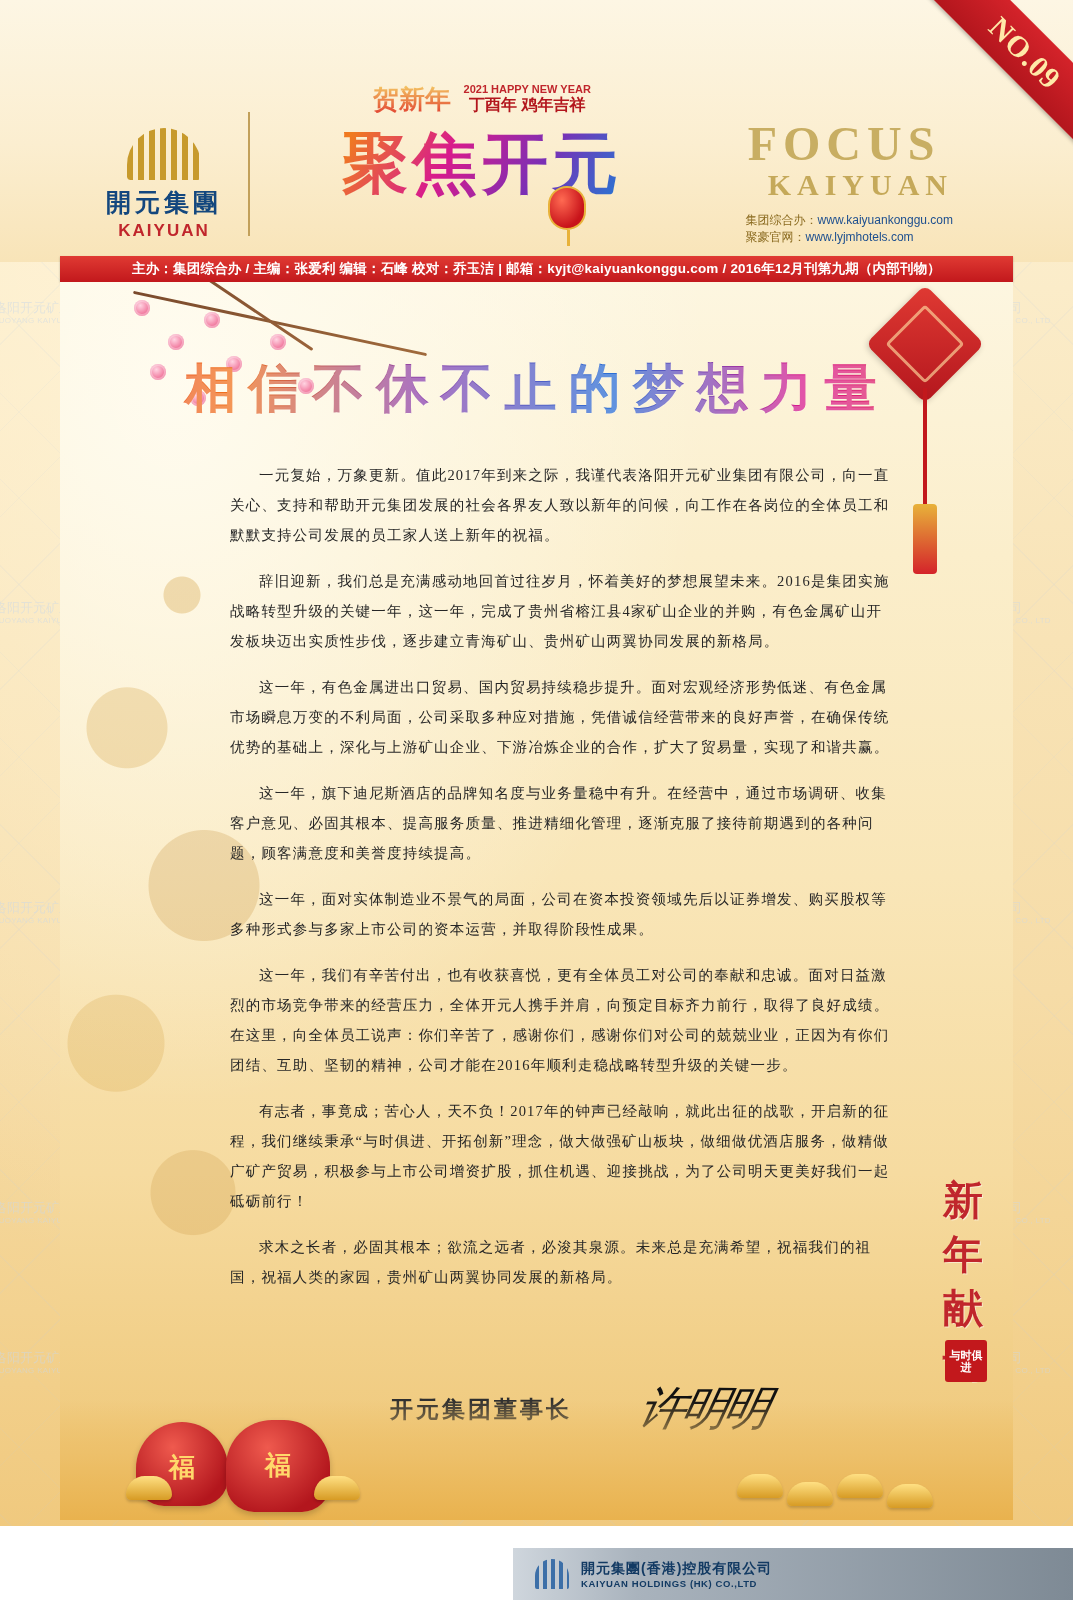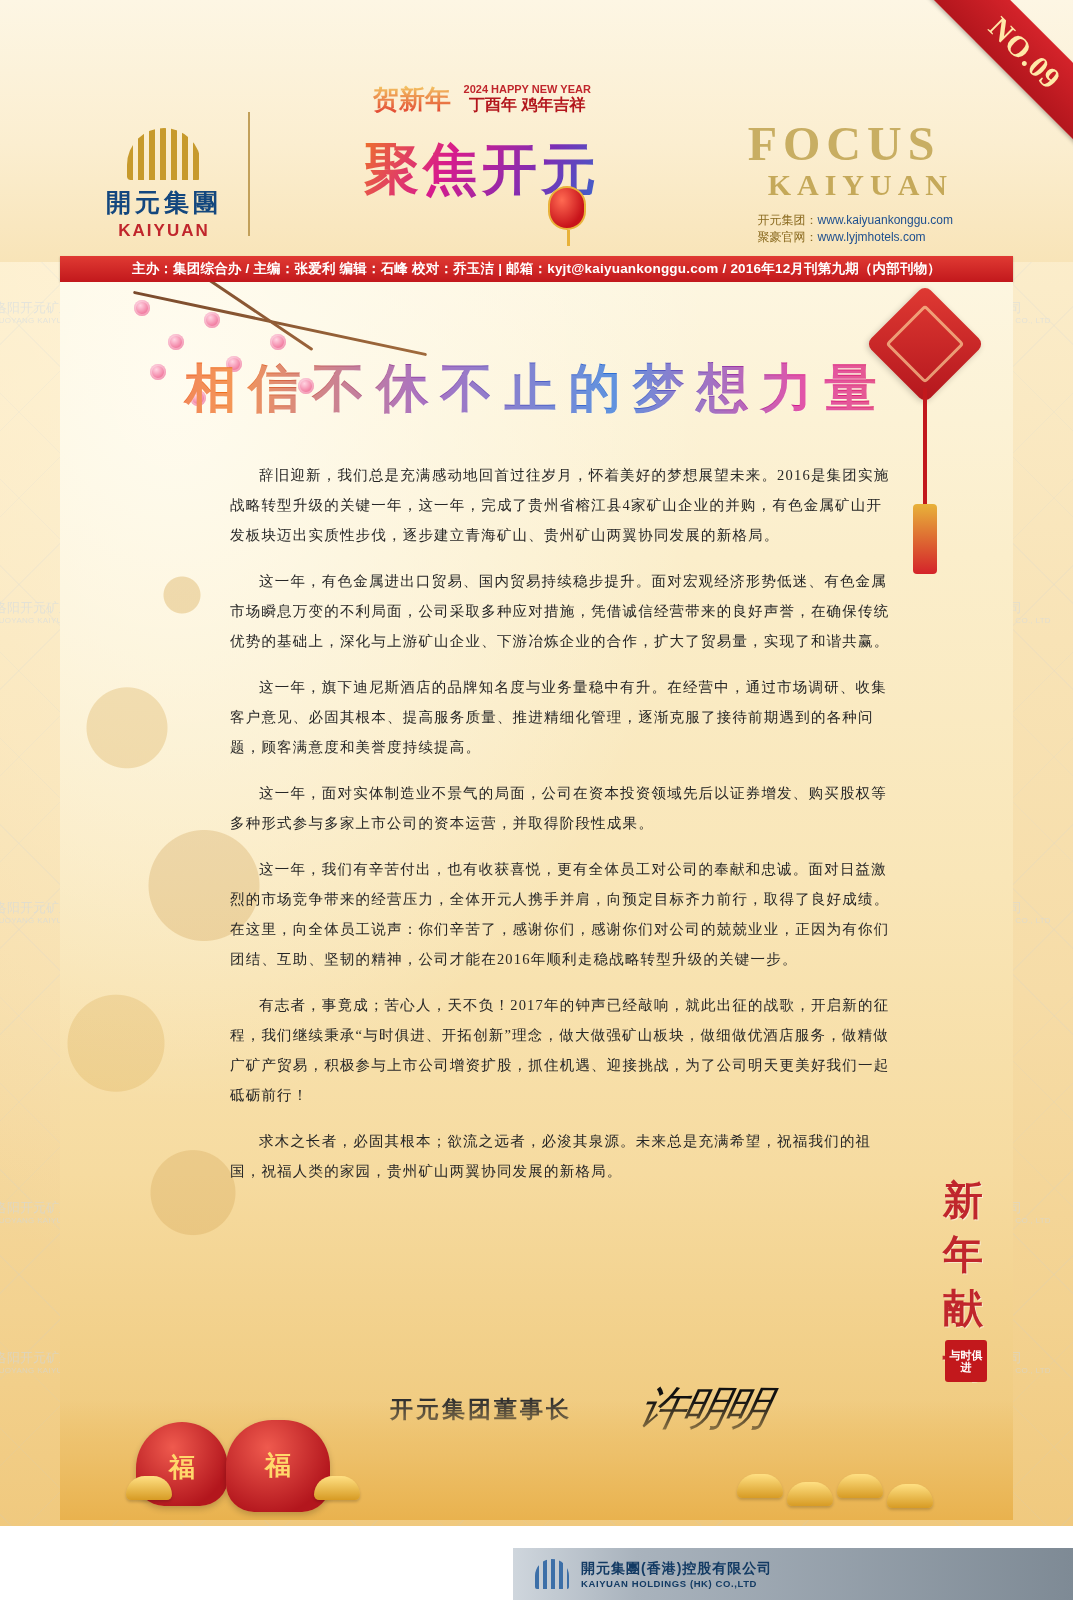--- a/index.html
+++ b/index.html
@@ -91,22 +91,22 @@
     font-family:"Liberation Serif",serif;
     background:linear-gradient(180deg,#f6d66a,#e0352b);
     -webkit-background-clip:text;background-clip:text;color:transparent;
     vertical-align:middle;
   }
   .masthead .greet .en{
     display:inline-block;font-size:11px;color:#c0262c;font-weight:bold;margin-left:8px;vertical-align:middle;
   }
   .masthead .greet .en .l2{display:block;font-size:16px;color:#b3161d;}
   .masthead .big{
-    margin-top:6px;
-    font-size:55px;line-height:96px;font-weight:bold;letter-spacing:4px;
+    margin-top:0;
+    font-size:66px;line-height:96px;font-weight:bold;letter-spacing:4px;
     font-family:"Liberation Serif",serif;
     background:linear-gradient(120deg,#e8312c 0%,#f07c1f 20%,#d81b8c 42%,#7b2fb5 62%,#2f6fd0 80%,#e8312c 100%);
     -webkit-background-clip:text;background-clip:text;color:transparent;
     text-shadow:0 0 0 rgba(0,0,0,0);
   }
   .focus-block{
     position:absolute;right:120px;top:120px;text-align:left;
   }
   .focus-block .f1{
     font-size:48px;font-weight:bold;color:#b8993f;letter-spacing:6px;
@@ -445,40 +445,40 @@
       <div class="cn">開元集團</div>
       <div class="en">KAIYUAN</div>
     </div>
 
     <div class="divider-v"></div>
 
     <div class="masthead">
       <div class="greet">
         <span class="chunk">贺新年</span>
         <span class="en">
-          <span>2024 HAPPY NEW YEAR</span>
+          <span>2021 HAPPY NEW YEAR</span>
           <span class="l2">丁酉年 鸡年吉祥</span>
         </span>
       </div>
       <div class="big">聚焦开元</div>
     </div>
 
     <div class="lantern">
       <div class="body"></div>
       <div class="tassel"></div>
     </div>
 
     <div class="focus-block">
       <div class="f1">FOCUS</div>
       <div class="f2">KAIYUAN</div>
     </div>
 
     <div class="urls">
       <div>
-        <span class="k">开元集团：</span><span>www.kaiyuankonggu.com</span>
+        <span class="k">集团综合办：</span><span>www.kaiyuankonggu.com</span>
       </div>
       <div>
         <span class="k">聚豪官网：</span><span>www.lyjmhotels.com</span>
       </div>
     </div>
   </div>
 
   <div class="infobar">
     <span>主办：集团综合办 / 主编：张爱利  编辑：石峰  校对：乔玉洁 | 邮箱：kyjt@kaiyuankonggu.com / 2016年12月刊第九期（内部刊物）</span>
   </div>
@@ -502,20 +502,21 @@
 
     <div class="knot">
       <div class="sq"></div>
       <div class="cord"></div>
       <div class="tassel"></div>
     </div>
 
     <div class="title">相信不休不止的梦想力量</div>
 
     <div class="letter">
+      <p>一元复始，万象更新。值此2017年到来之际，我谨代表洛阳开元矿业集团有限公司，向一直关心、支持和帮助开元集团发展的社会各界友人致以新年的问候，向工作在各岗位的全体员工和默默支持公司发展的员工家人送上新年的祝福。</p>
       <p>辞旧迎新，我们总是充满感动地回首过往岁月，怀着美好的梦想展望未来。2016是集团实施战略转型升级的关键一年，这一年，完成了贵州省榕江县4家矿山企业的并购，有色金属矿山开发板块迈出实质性步伐，逐步建立青海矿山、贵州矿山两翼协同发展的新格局。</p>
       <p>这一年，有色金属进出口贸易、国内贸易持续稳步提升。面对宏观经济形势低迷、有色金属市场瞬息万变的不利局面，公司采取多种应对措施，凭借诚信经营带来的良好声誉，在确保传统优势的基础上，深化与上游矿山企业、下游冶炼企业的合作，扩大了贸易量，实现了和谐共赢。</p>
       <p>这一年，旗下迪尼斯酒店的品牌知名度与业务量稳中有升。在经营中，通过市场调研、收集客户意见、必固其根本、提高服务质量、推进精细化管理，逐渐克服了接待前期遇到的各种问题，顾客满意度和美誉度持续提高。</p>
       <p>这一年，面对实体制造业不景气的局面，公司在资本投资领域先后以证券增发、购买股权等多种形式参与多家上市公司的资本运营，并取得阶段性成果。</p>
       <p>这一年，我们有辛苦付出，也有收获喜悦，更有全体员工对公司的奉献和忠诚。面对日益激烈的市场竞争带来的经营压力，全体开元人携手并肩，向预定目标齐力前行，取得了良好成绩。在这里，向全体员工说声：你们辛苦了，感谢你们，感谢你们对公司的兢兢业业，正因为有你们团结、互助、坚韧的精神，公司才能在2016年顺利走稳战略转型升级的关键一步。</p>
       <p>有志者，事竟成；苦心人，天不负！2017年的钟声已经敲响，就此出征的战歌，开启新的征程，我们继续秉承“与时俱进、开拓创新”理念，做大做强矿山板块，做细做优酒店服务，做精做广矿产贸易，积极参与上市公司增资扩股，抓住机遇、迎接挑战，为了公司明天更美好我们一起砥砺前行！</p>
       <p>求木之长者，必固其根本；欲流之远者，必浚其泉源。未来总是充满希望，祝福我们的祖国，祝福人类的家园，贵州矿山两翼协同发展的新格局。</p>
     </div>
 
     <div class="sidetitle">新年献词</div>

